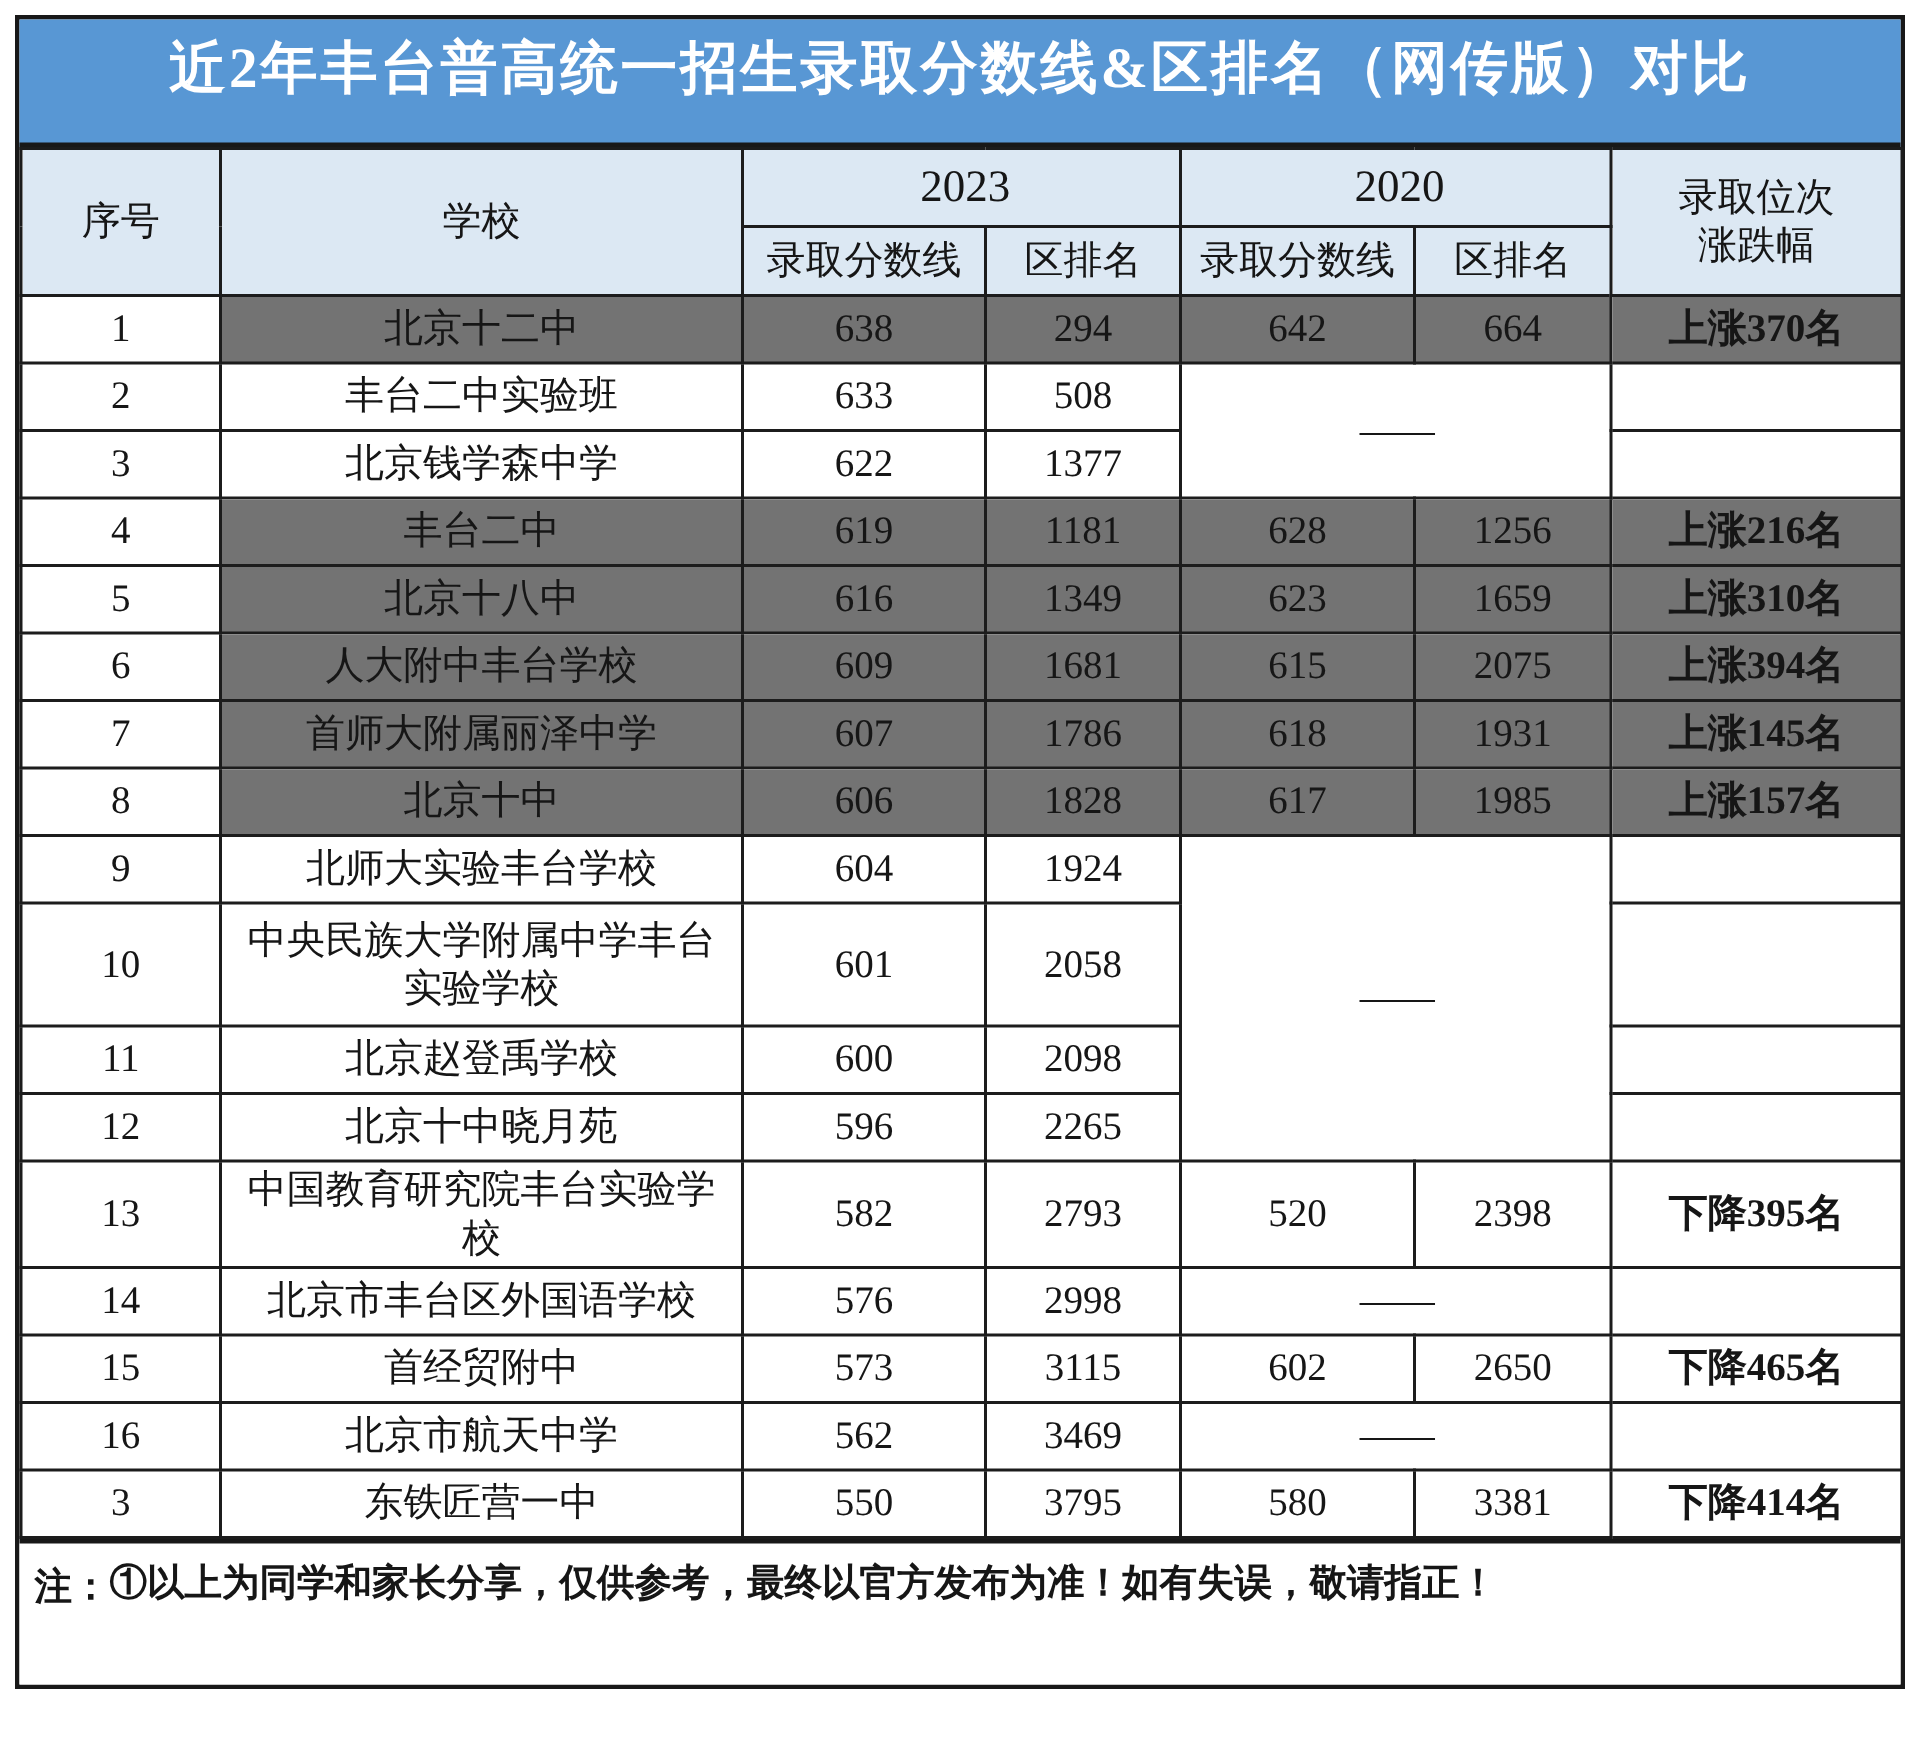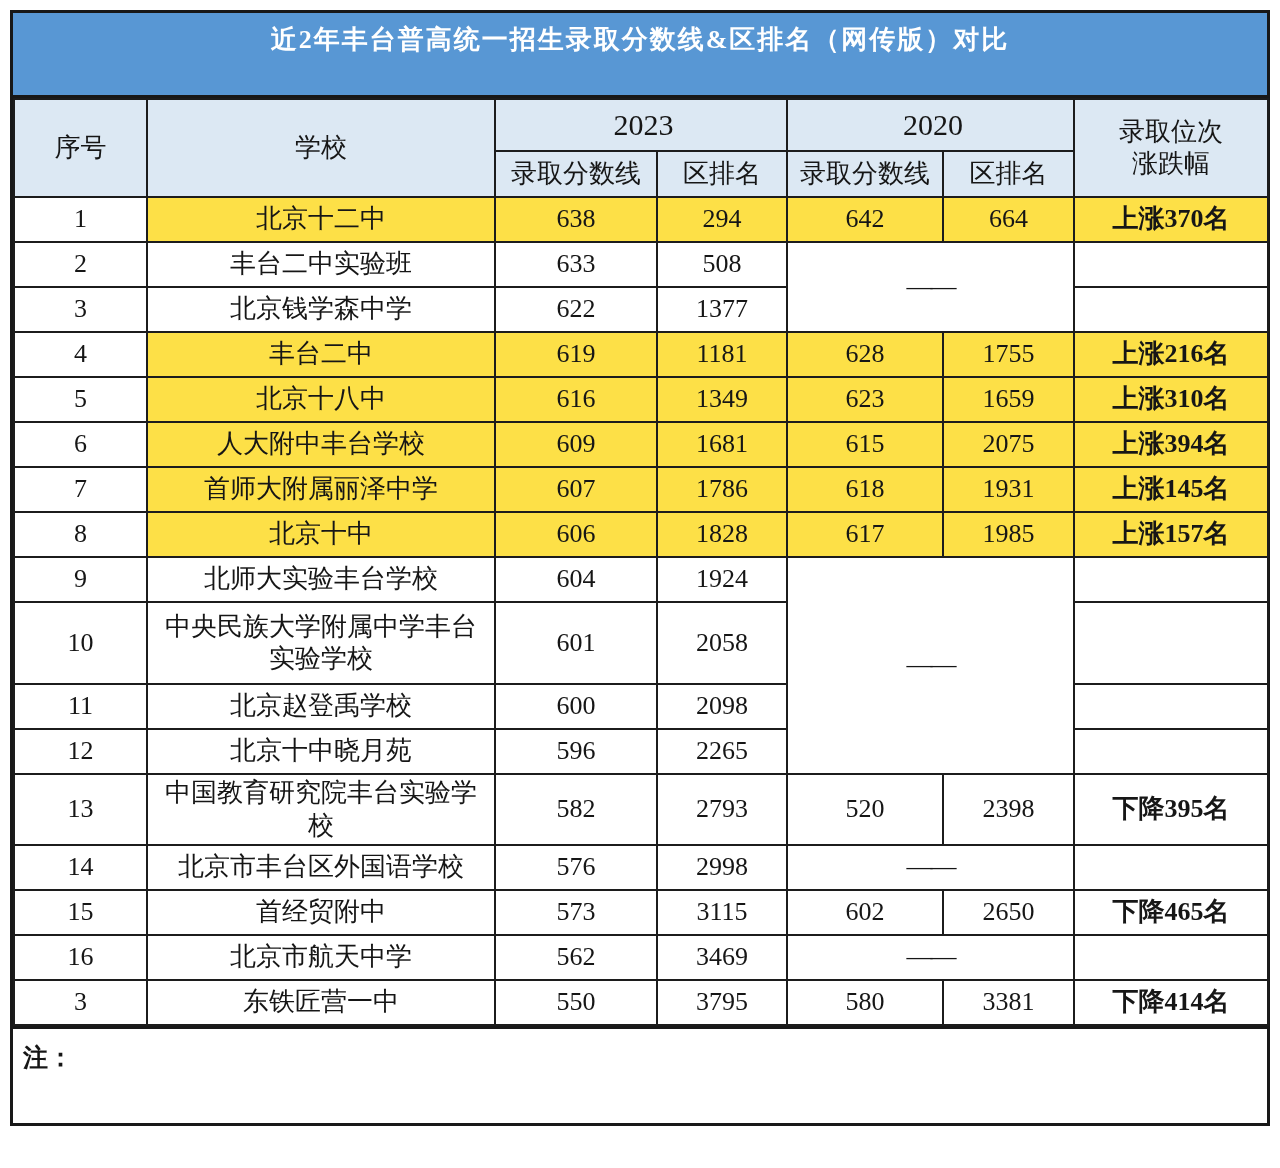--- a/index.html
+++ b/index.html
@@ -27,21 +27,21 @@
   .titlebar {
     height: 85px;
     background: #5897d4;
     border-bottom: 3px solid #181818;
     box-sizing: border-box;
     text-align: center;
     padding-top: 13px;
   }
   .titlebar .title-text {
     color: #ffffff;
-    font-size: 26px;
+    font-size: 38px;
     font-weight: bold;
     letter-spacing: 2px;
     line-height: 1.1;
   }
   table.grid {
     width: 100%;
     border-collapse: collapse;
     table-layout: fixed;
   }
   table.grid col.c-no     { width: 133px; }
@@ -65,21 +65,21 @@
   table.grid thead th {
     background: #dce8f3;
     font-weight: normal;
   }
   tr.hrowA { height: 52px; }
   tr.hrowA th.year { font-size: 30px; padding-left: 10px; }
   tr.hrowB { height: 46px; }
   tr.r     { height: 45px; }
   tr.r-tall-a { height: 82px; }
   tr.r-tall-b { height: 64px; }
-  td.hl { background: #fde047; }
+  td.hl { background: #737373; }
   td.chg { font-weight: bold; }
   td.no-cell { font-size: 24px; background: #ffffff; }
   td.dash-cell { font-size: 26px; letter-spacing: -2px; }
   thead th { border-bottom-width: 3px; }
   .notebox {
     border-top: 3px solid #181818;
     min-height: 97px;
     box-sizing: border-box;
     padding: 12px 10px 10px 10px;
     display: flex;
@@ -170,21 +170,21 @@
           <td>1377</td>
           <td></td>
         </tr>
 
         <tr class="r">
           <td class="no-cell">4</td>
           <td class="hl">丰台二中</td>
           <td class="hl">619</td>
           <td class="hl">1181</td>
           <td class="hl">628</td>
-          <td class="hl">1755</td>
+          <td class="hl">1256</td>
           <td class="hl chg">上涨216名</td>
         </tr>
 
         <tr class="r">
           <td class="no-cell">5</td>
           <td class="hl">北京十八中</td>
           <td class="hl">616</td>
           <td class="hl">1349</td>
           <td class="hl">623</td>
           <td class="hl">1659</td>
@@ -301,17 +301,18 @@
           <td>3381</td>
           <td class="chg">下降414名</td>
         </tr>
 
       </tbody>
     </table>
 
     <div class="notebox">
       <span class="note-label">注：</span>
       <span class="note-lines">
+        <span>①以上为同学和家长分享，仅供参考，最终以官方发布为准！如有失误，敬请指正！</span>
       </span>
     </div>
 
   </div>
 </div>
 
 </body></html>

